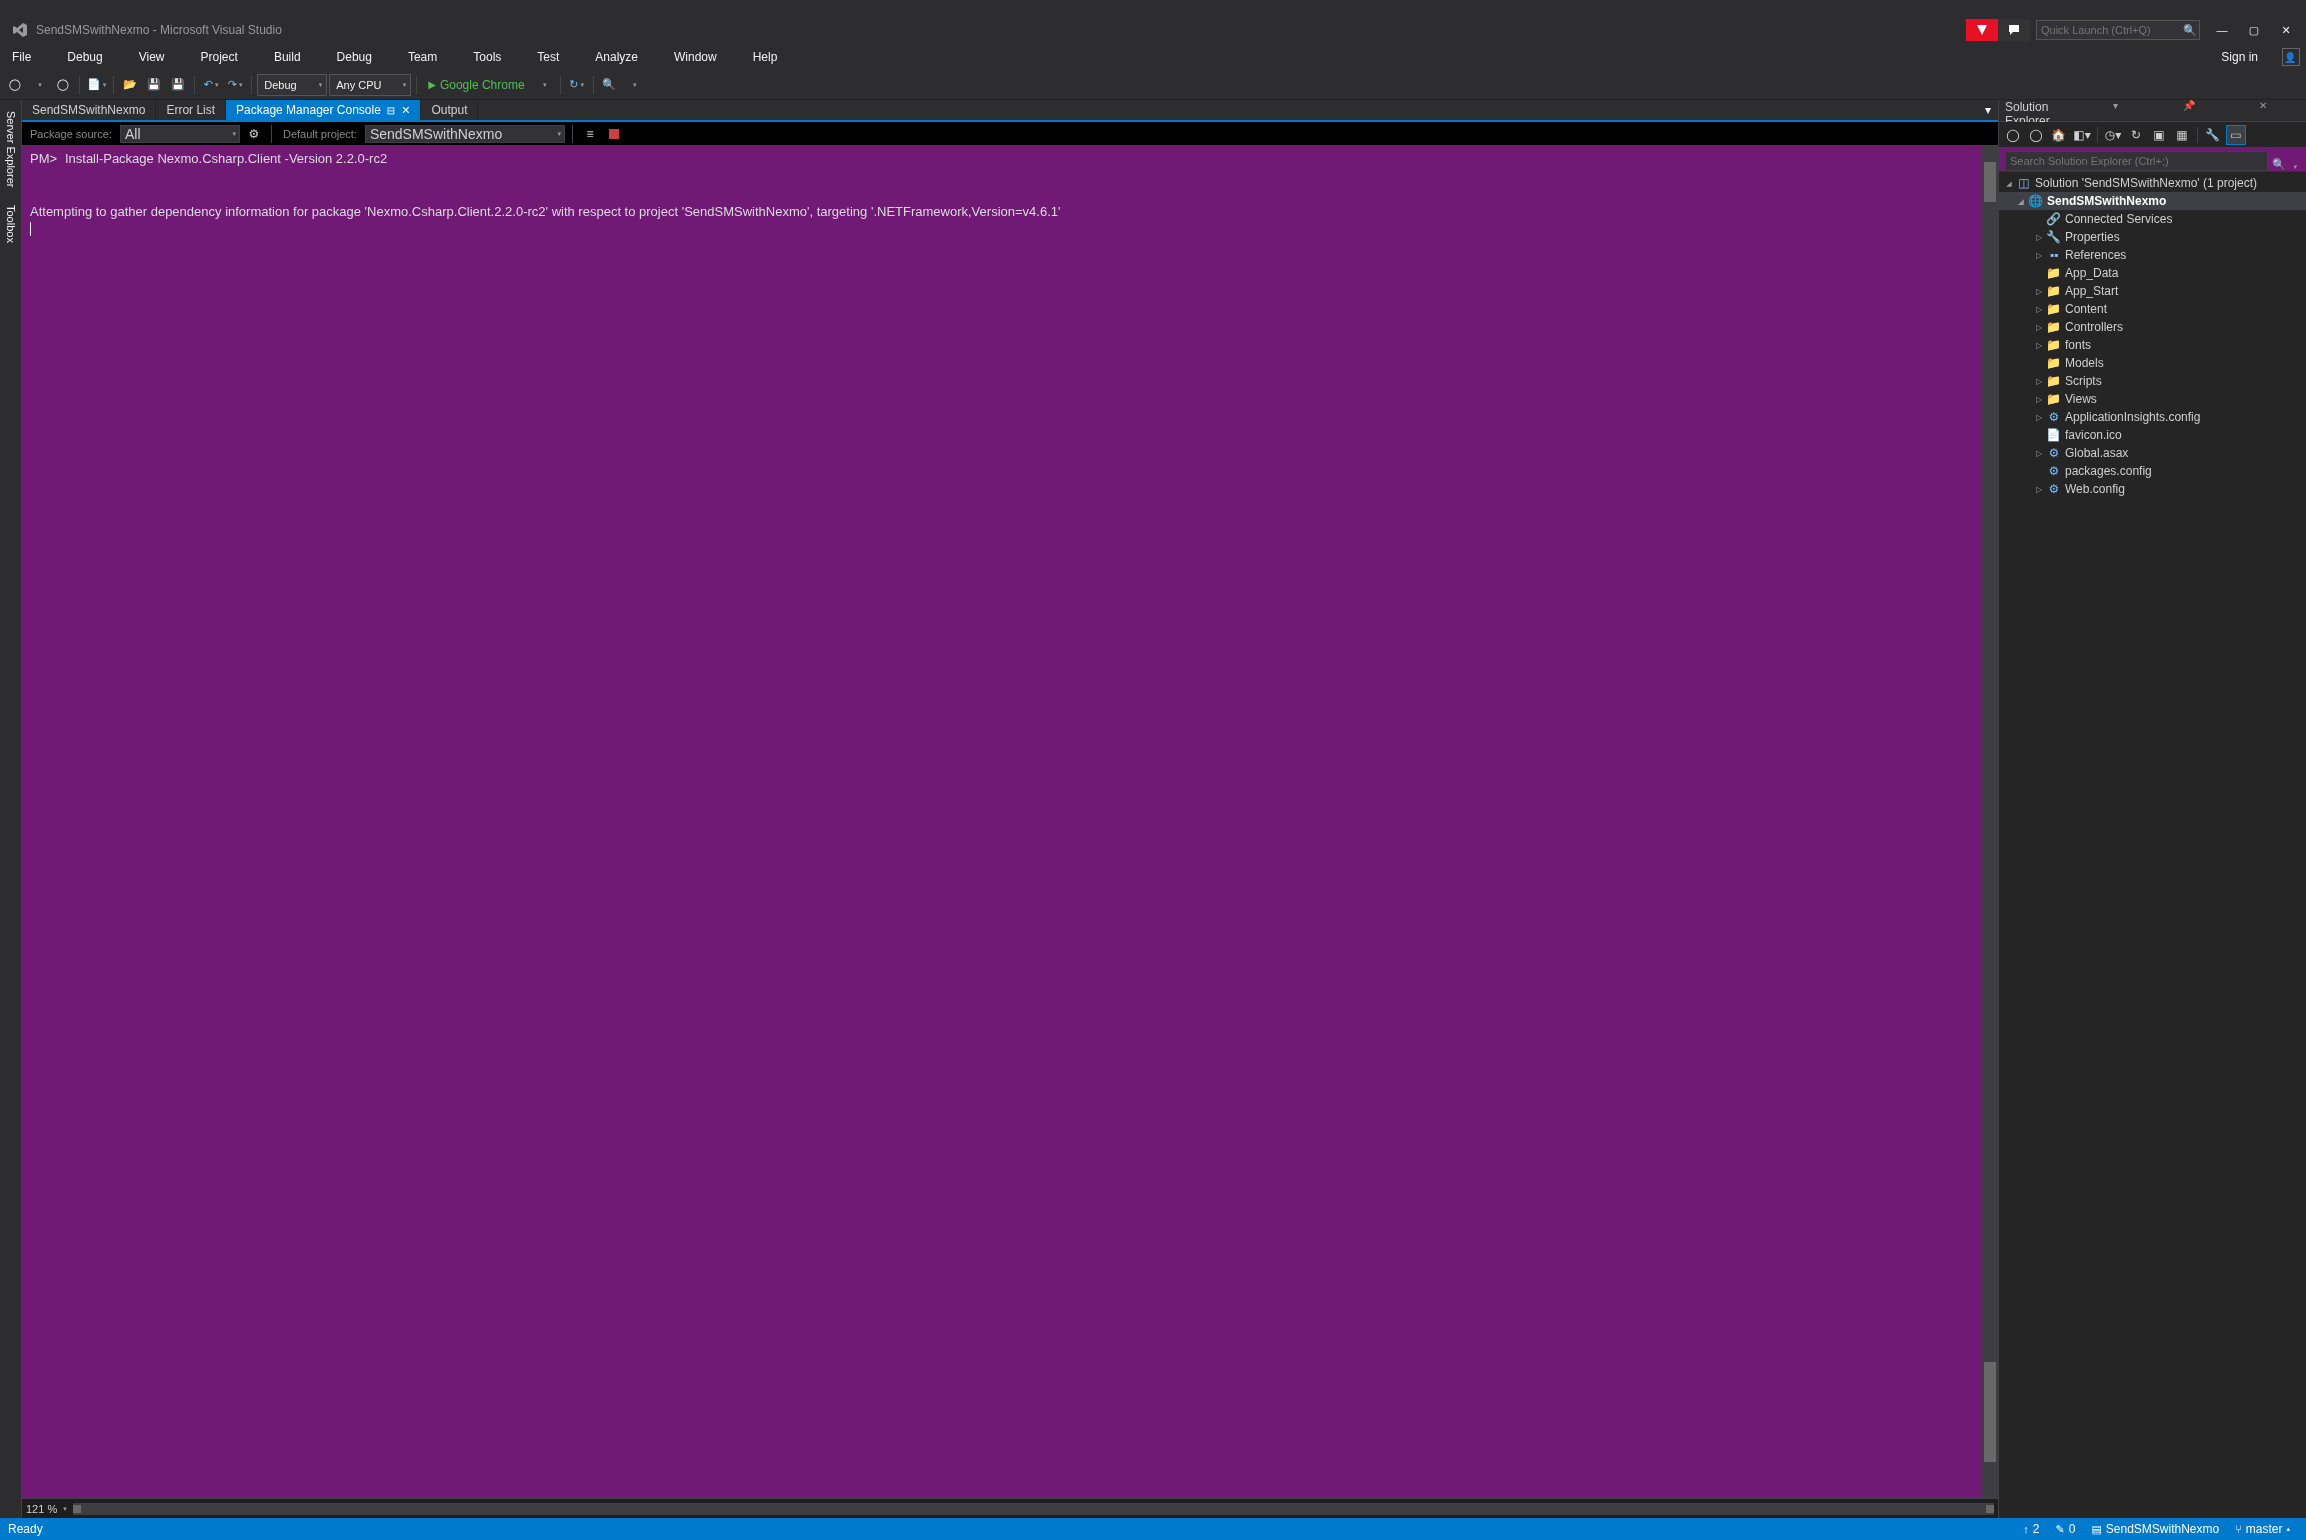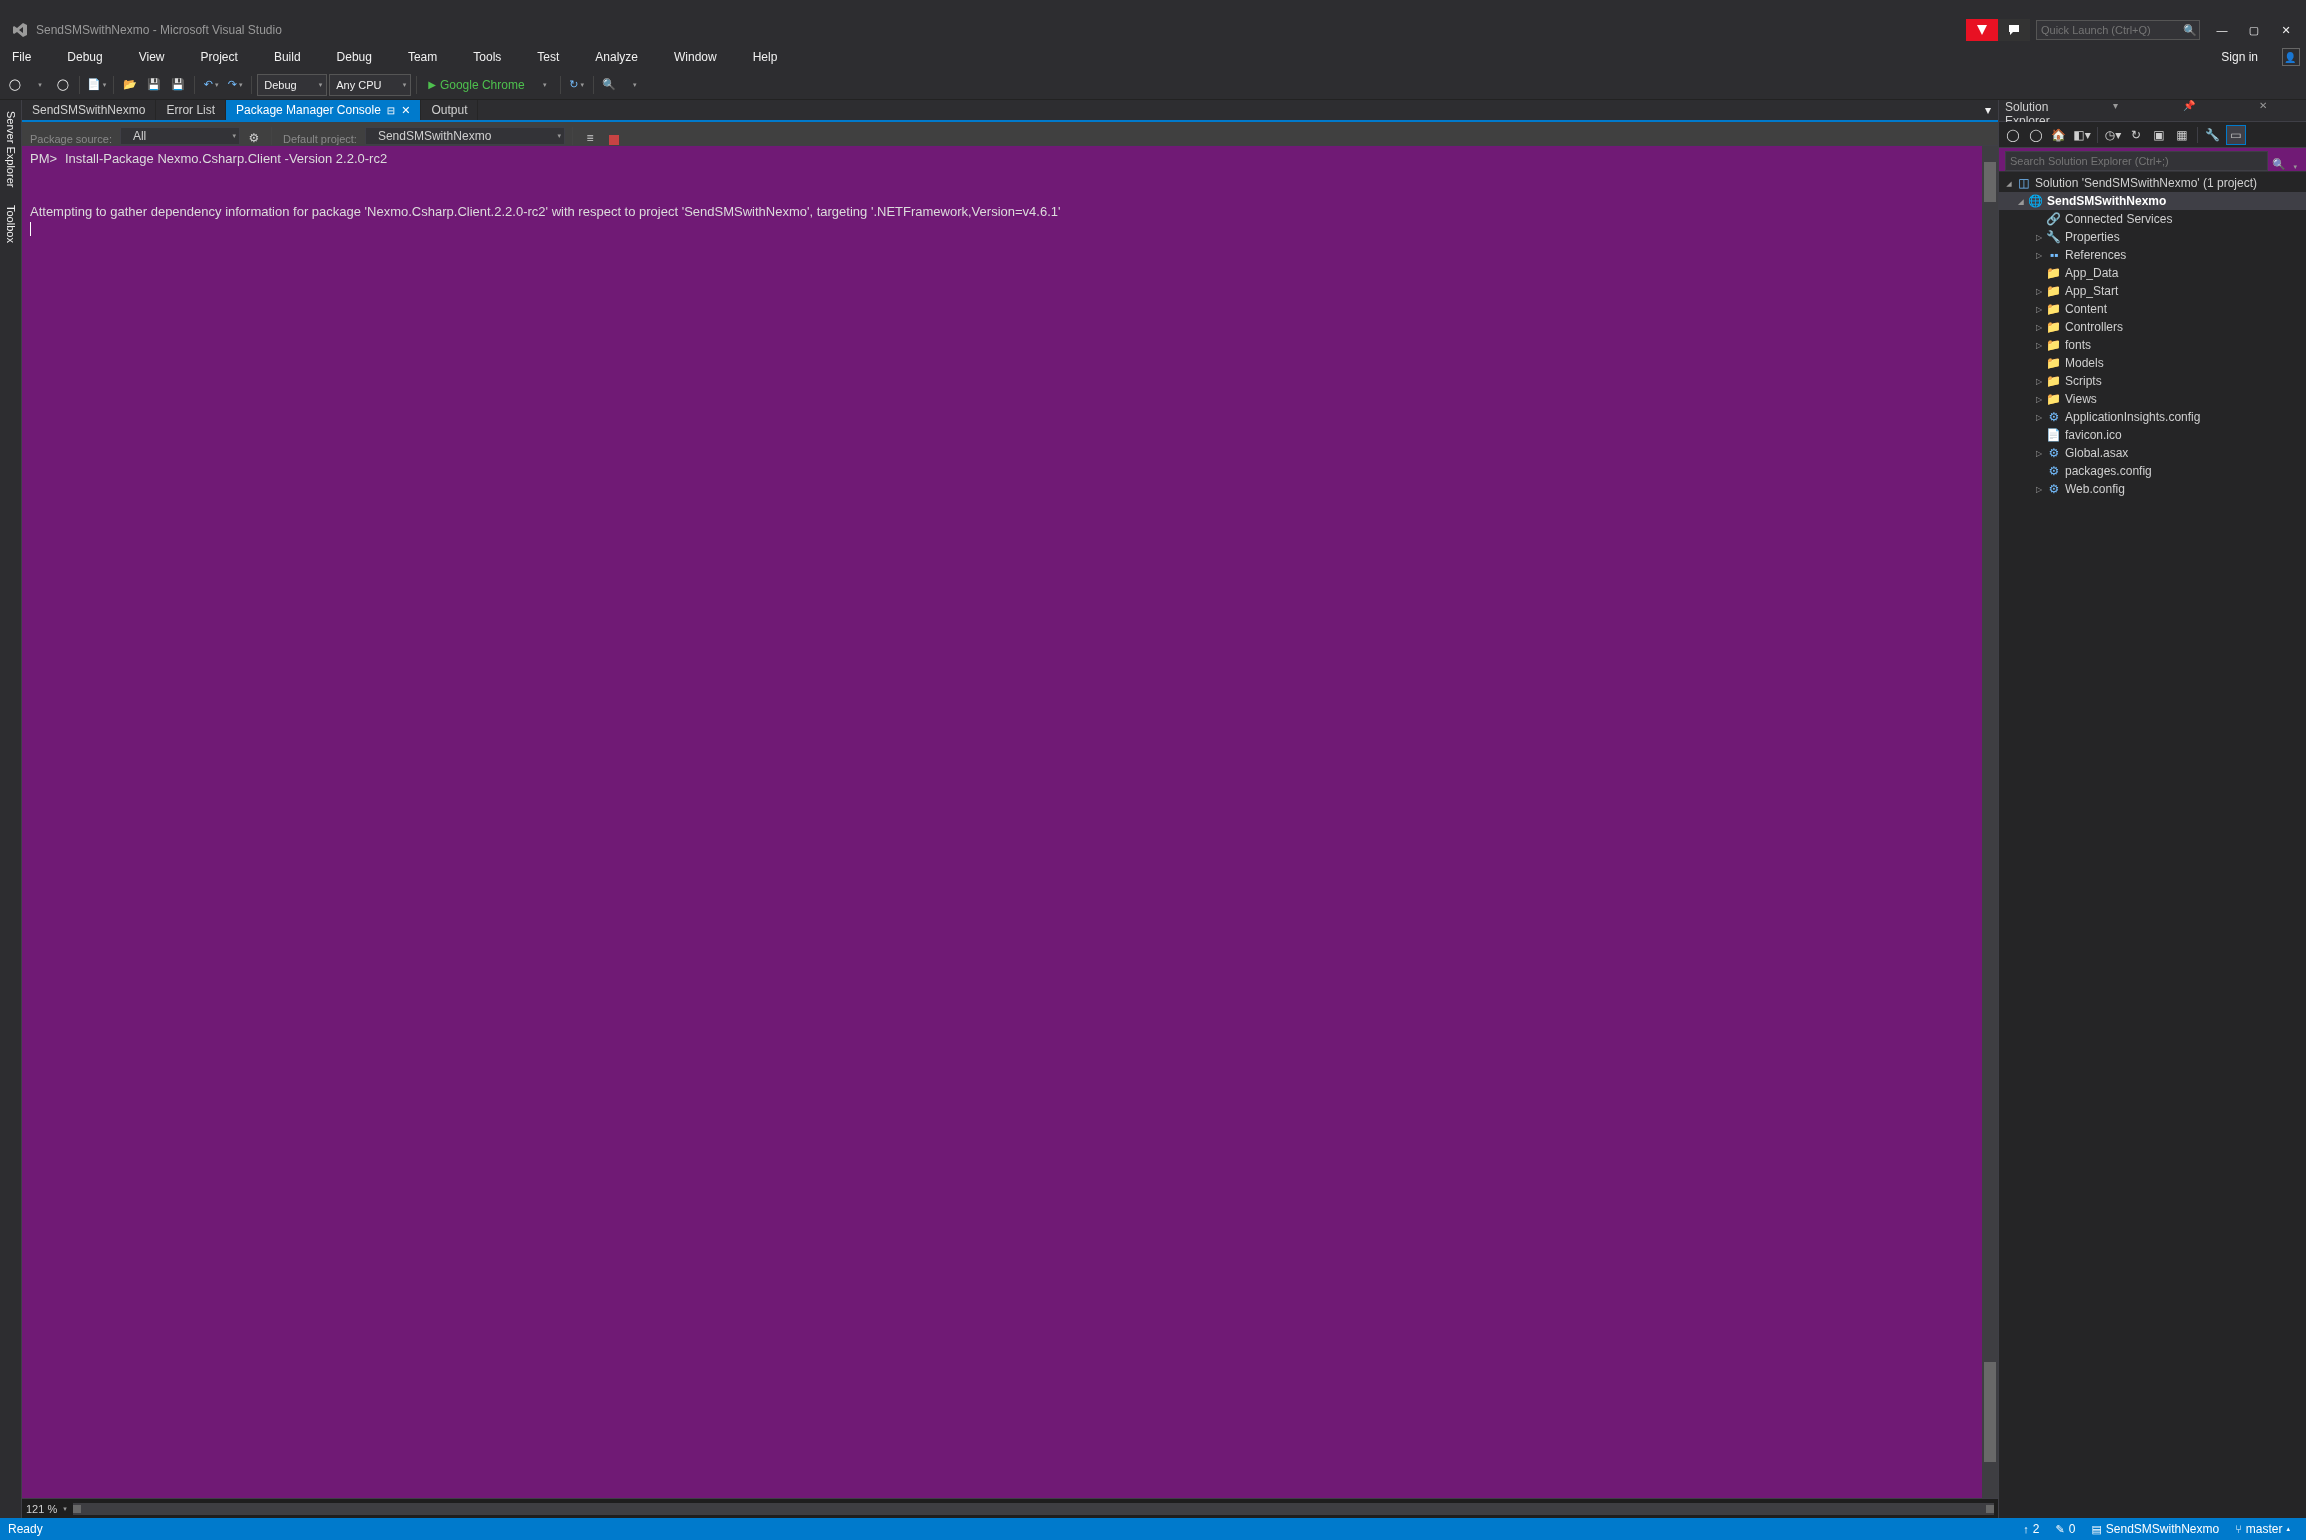--- a/index.html
+++ b/index.html
@@ -40,23 +40,23 @@
   
   .mainpane { flex: 1; display: flex; flex-direction: column; background: #1e1e1e; overflow: hidden; }
   .doctabs { height: 22px; background: #2d2d30; display: flex; align-items: stretch; border-bottom: 2px solid #007acc; }
   .doctab { padding: 0 10px; display: flex; align-items: center; color: #d0d0d0; font-size: 12px; gap: 6px; border-right: 1px solid #252526; cursor: default; position: relative; }
   .doctab.active { background: #007acc; color: #fff; }
   .doctab .pin { font-size: 10px; }
   .doctab .close { font-size: 11px; }
   .doctabs .spacer { flex: 1; }
   .doctabs .overflow { width: 20px; display: flex; align-items: center; justify-content: center; color: #f1f1f1; }
   
-  .pmc-toolbar { height: 24px; background: #404040; border-bottom: 1px solid #3f3f46; display: flex; align-items: flex-end; padding: 0 4px; gap: 4px; }
+  .pmc-toolbar { height: 24px; background: #000000; border-bottom: 1px solid #3f3f46; display: flex; align-items: center; padding: 0 4px; gap: 4px; }
   .pmc-label { color: #8a8a8a; font-size: 11px; padding: 0 4px; }
-  .pmc-select { height: 18px; background: #333337; border: 1px solid #3f3f46; color: #d0d0d0; font-size: 12px; padding: 0 18px 0 12px; display: flex; align-items: center; position: relative; }
+  .pmc-select { height: 18px; background: #333337; border: 1px solid #3f3f46; color: #d0d0d0; font-size: 14px; padding: 0 18px 0 4px; display: flex; align-items: center; position: relative; }
   .pmc-select::after { content: "▾"; position: absolute; right: 3px; font-size: 7px; color: #999; }
   .pmc-select.wide { min-width: 120px; }
   .pmc-select.proj { min-width: 200px; }
   .pmc-gear { width: 20px; display: flex; align-items: center; justify-content: center; color: #d0d0d0; font-size: 12px; }
   .pmc-stop { width: 10px; height: 10px; background: #c74343; }
   
   .console { flex: 1; background: #701a75; font-family: Consolas, monospace; font-size: 13px; color: #dcdcdc; padding: 4px 8px; overflow: auto; position: relative; white-space: pre-wrap; line-height: 1.35; }
   .console .cursor-blink { display: inline-block; width: 1px; height: 14px; background: #fff; vertical-align: text-bottom; }
   .console-wrap { flex: 1; display: flex; position: relative; overflow: hidden; }
   .vs-scroll { width: 16px; background: #3e3e42; position: relative; }

